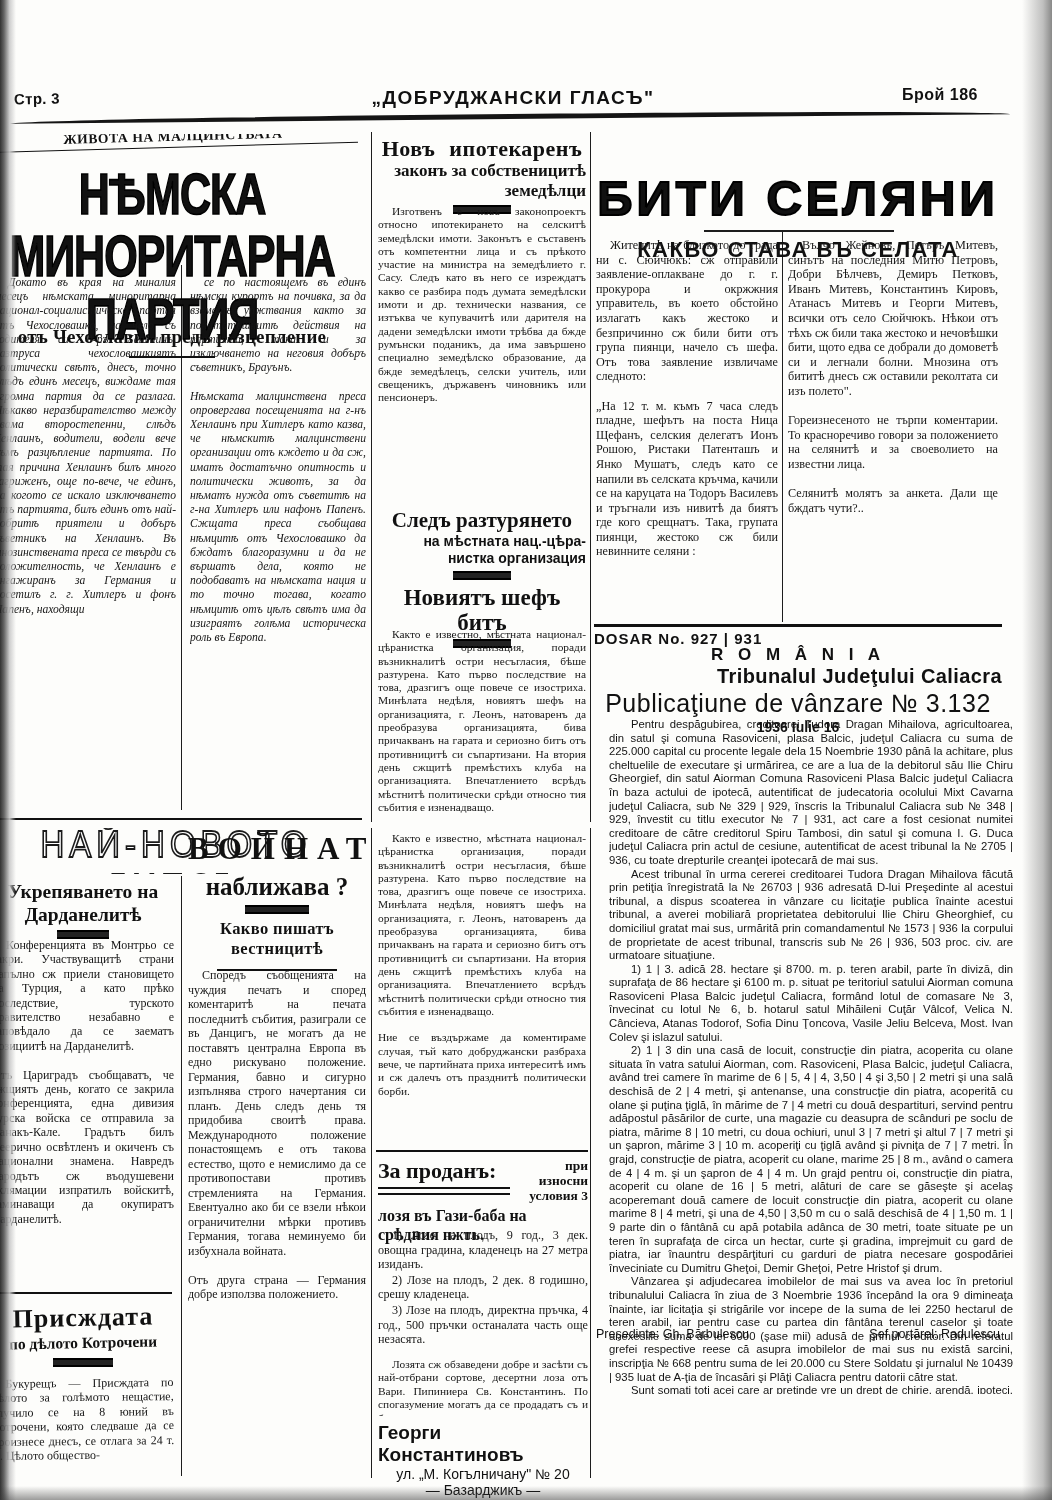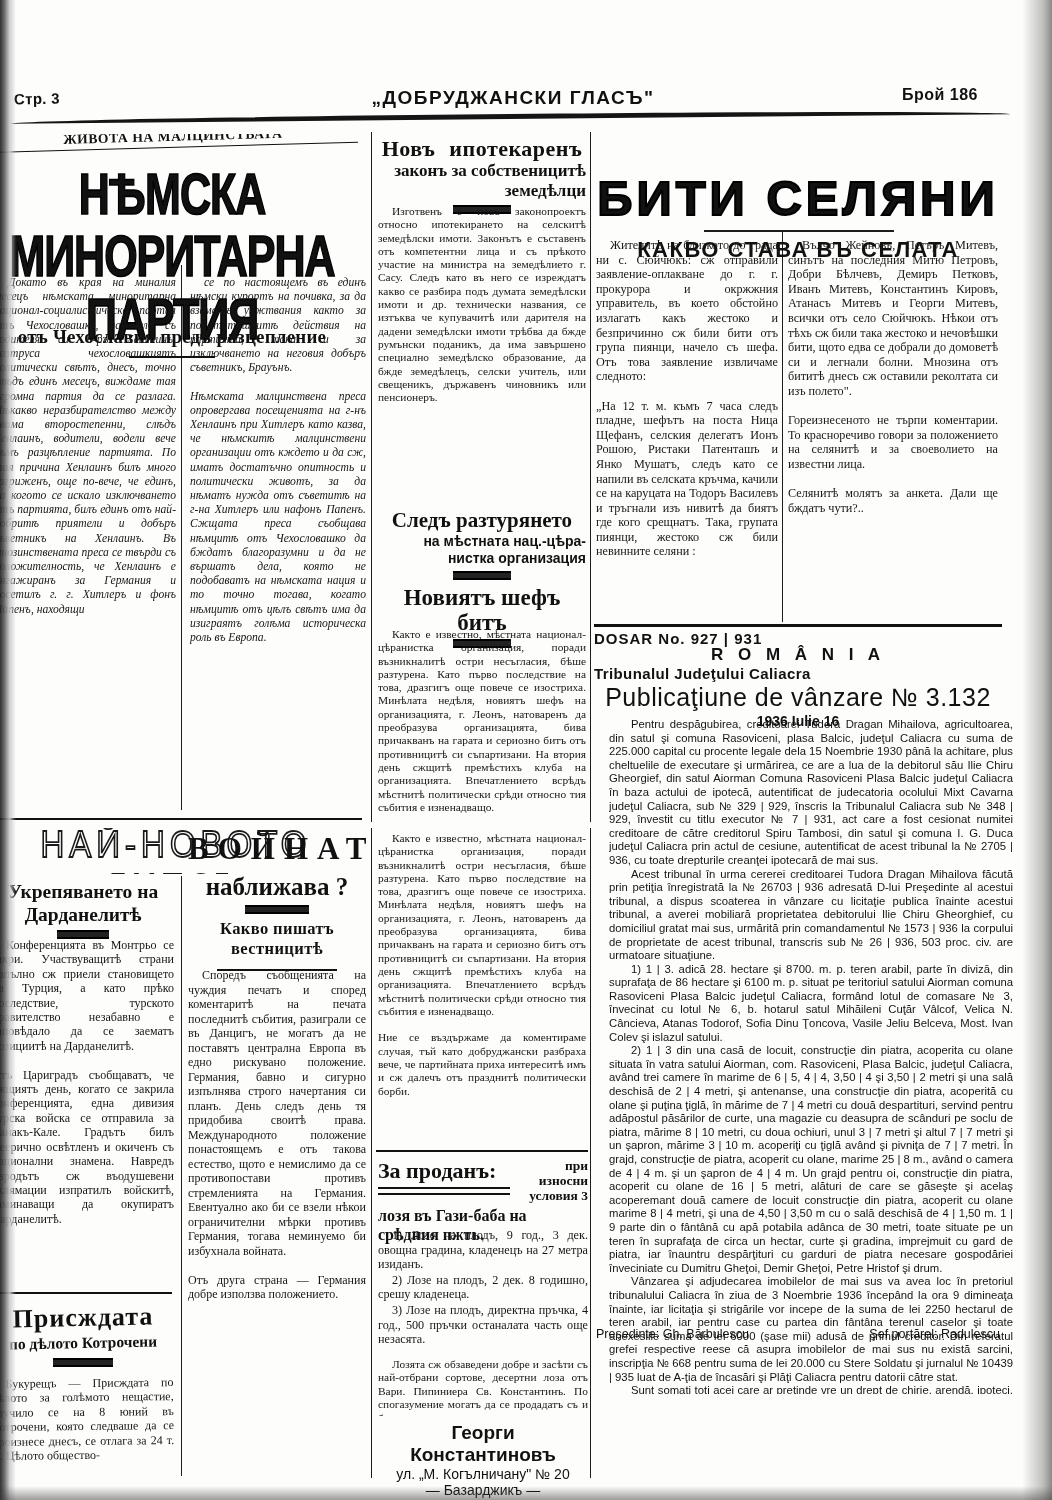--- a/index.html
+++ b/index.html
@@ -187,21 +187,21 @@
   .ro-dosar{
     font-family:"Liberation Sans", sans-serif;
     font-size:15px;font-weight:700;letter-spacing:1px;
   }
   .ro-country{
     font-family:"Liberation Sans", sans-serif;
     font-size:17px;font-weight:700;letter-spacing:5px;text-align:center;
   }
   .ro-court{
     font-family:"Liberation Sans", sans-serif;
-    font-size:15px;font-weight:700;letter-spacing:.4px;text-align:left;
+    font-size:20px;font-weight:700;letter-spacing:.4px;text-align:right;
   }
   .ro-pub{
     font-family:"Liberation Sans", sans-serif;
     font-size:25px;font-weight:400;letter-spacing:.5px;text-align:center;
   }
   .ro-date{
     font-family:"Liberation Sans", sans-serif;
     font-size:14px;font-weight:700;text-align:center;
   }
   .ro-body{
@@ -224,21 +224,21 @@
   .ad-head-sm{
     font-family:"Liberation Serif", serif;
     font-weight:700;font-size:13.5px;line-height:15px;
   }
   .ad-line{
     font-family:"Liberation Serif", serif;
     font-weight:700;font-size:16px;line-height:19px;
   }
   .ad-sig{
     font-family:"Liberation Sans", sans-serif;
-    font-weight:700;font-size:19px;text-align:center;
+    font-weight:700;font-size:19px;
   }
   .ad-sig2{
     font-family:"Liberation Sans", sans-serif;
     font-size:14px;text-align:center;
   }
 
   .clip{overflow:hidden;}
 </style>
 </head>
 <body>

